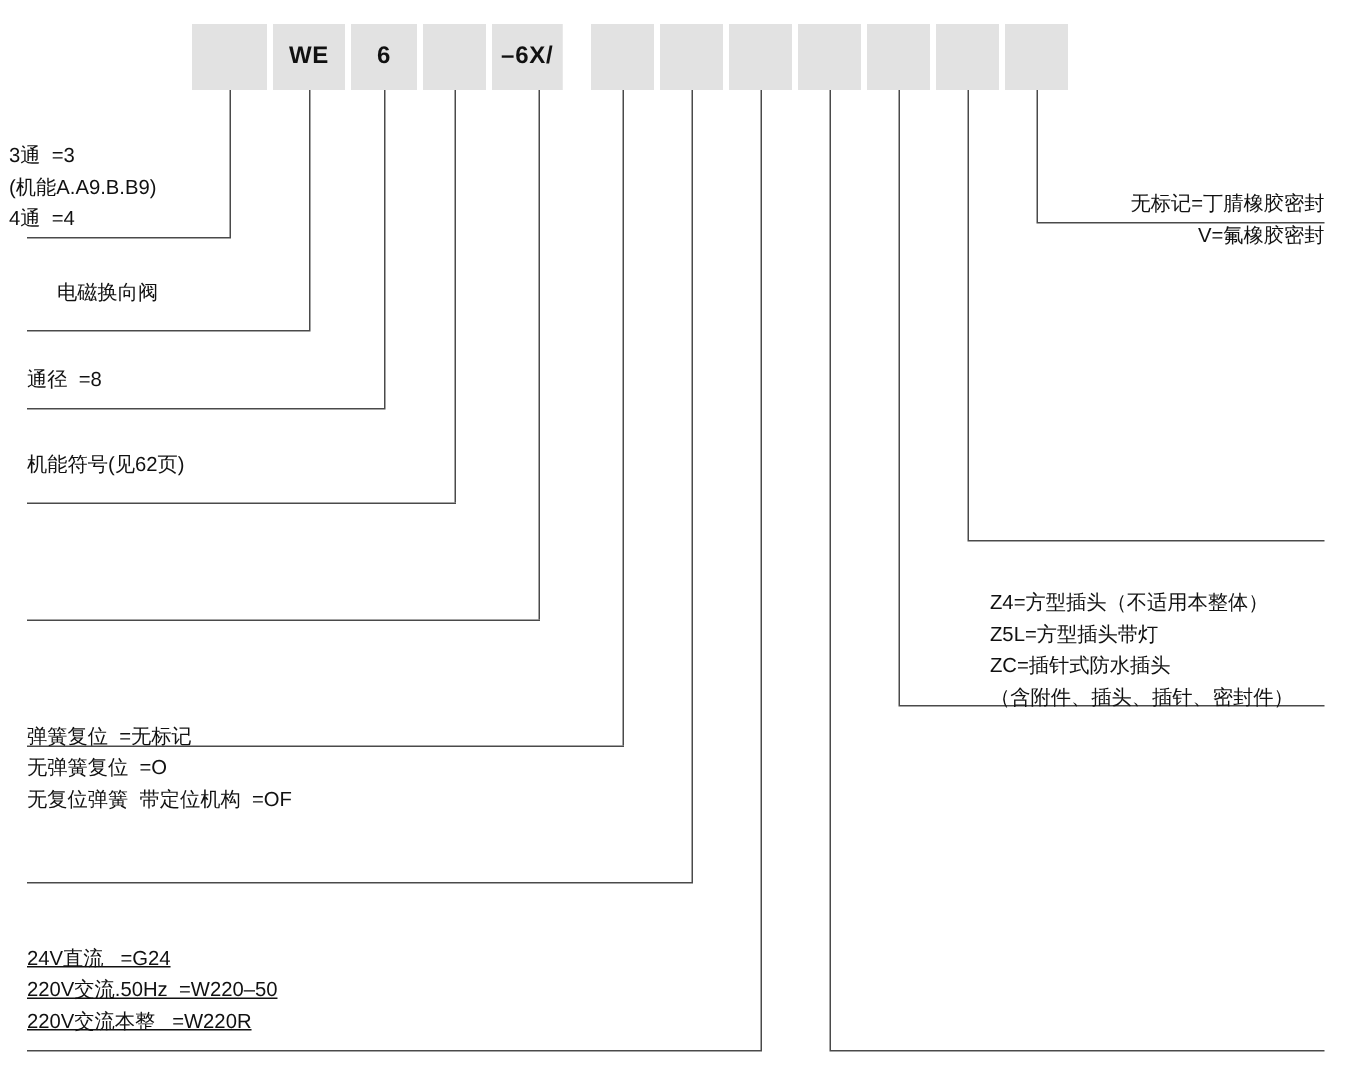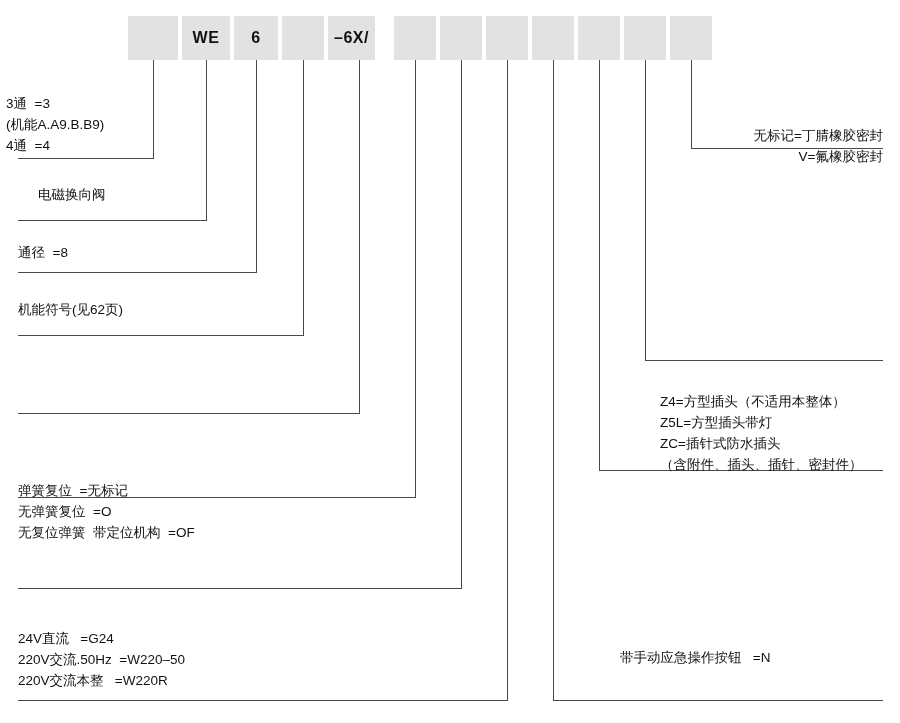--- a/index.html
+++ b/index.html
@@ -102,25 +102,24 @@
 
   <div class="txt" style="left:6px;top:94px;">3通  =3
 (机能A.A9.B.B9)
 4通  =4</div>
   <div class="txt" style="left:18px;top:185px;margin-left:20px;">电磁换向阀</div>
   <div class="txt" style="left:18px;top:243px;">通径  =8</div>
   <div class="txt" style="left:18px;top:300px;">机能符号(见62页)</div>
   <div class="txt" style="left:18px;top:433px;margin-top:48px;">弹簧复位  =无标记
 无弹簧复位  =O
 无复位弹簧  带定位机构  =OF</div>
-  <div class="txt" style="left:18px;top:629px;">24V直流   =G24
+  <div class="txt" style="left:18px;top:629px;text-decoration:underline;">24V直流   =G24
 220V交流.50Hz  =W220–50
 220V交流本整   =W220R</div>
 
   <div class="txt right" style="left:583px;top:103px;width:300px;">无标记=丁腈橡胶密封
 V=氟橡胶密封</div>
   <div class="txt" style="left:660px;top:392px;">Z4=方型插头（不适用本整体）
 Z5L=方型插头带灯
 ZC=插针式防水插头
 （含附件、插头、插针、密封件）</div>
-  <div class="txt" style="left:620px;top:648px;">带手动应急操作按钮   =N</div>
 
 </div>
 
 </body></html>

